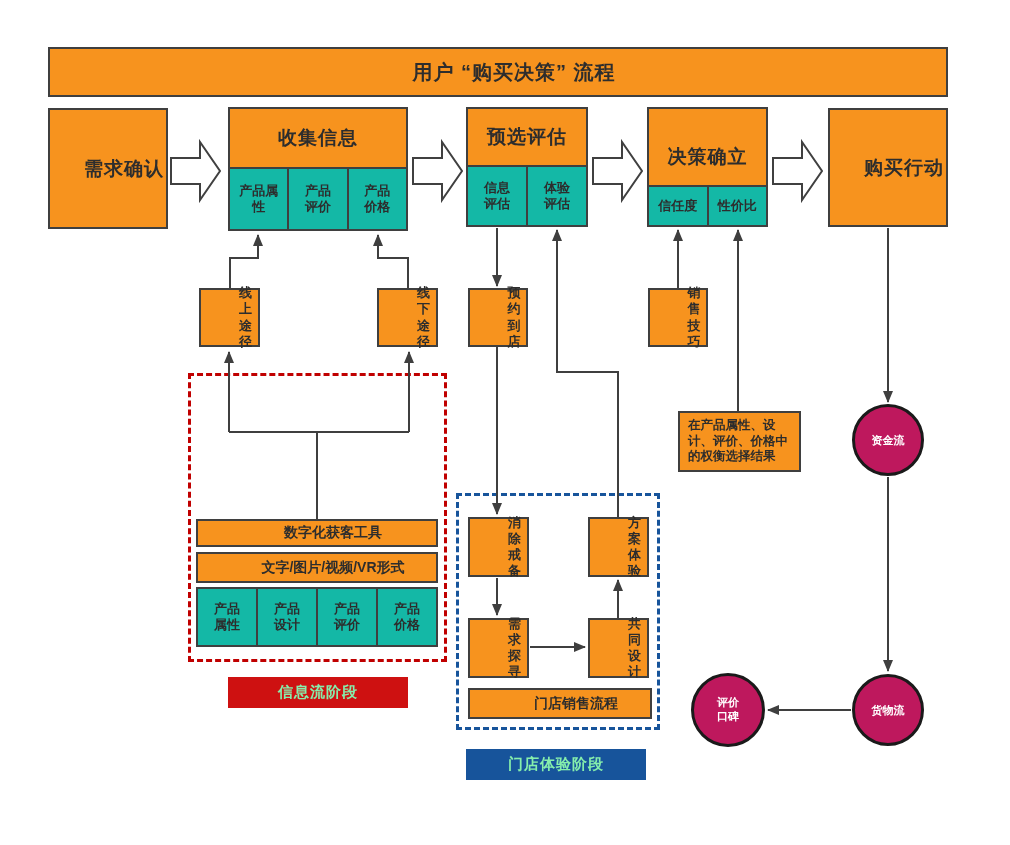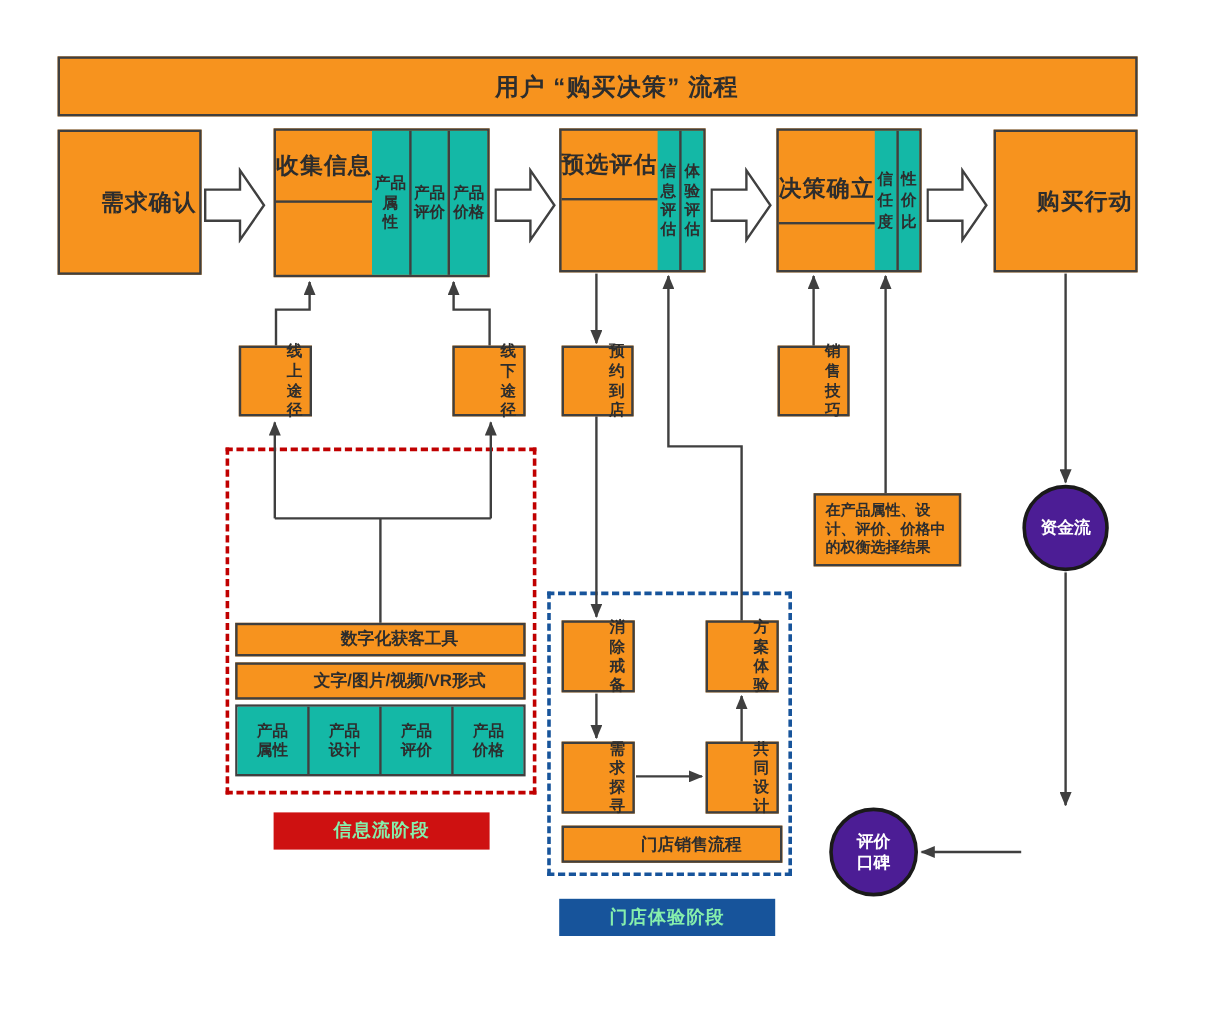--- a/index.html
+++ b/index.html
@@ -16,36 +16,36 @@
   }
   .prewrap{white-space:pre-line;line-height:1.25;}
   .hdr{font-size:19px;letter-spacing:1px;}
   .cellrow{display:flex;}
   .cell{
     flex:1;background:#14b8a6;border-left:2px solid #3F3F3F;
     display:flex;align-items:center;justify-content:center;
     text-align:center;font-weight:bold;font-size:13px;
   }
   .cell:first-child{border-left:none;}
-  .group{background:#F7931E;border:2px solid #3F3F3F;display:flex;}
+  .group{background:#F7931E;border:2px solid #3F3F3F;display:flex;flex-direction:column;}
   .group .head{border-bottom:2px solid #3F3F3F;display:flex;align-items:center;justify-content:center;font-weight:bold;}
   .group .body{flex:1;display:flex;}
   .small{font-size:13px;}
   .bar{font-size:14px;}
   .note{
     font-size:12.5px;line-height:1.5;text-align:left;
     justify-content:flex-start;padding:5px 8px;
   }
   .stage-label{
     display:flex;align-items:center;justify-content:center;
     color:#86efac;font-weight:bold;font-size:15px;letter-spacing:1px;
   }
   .circle{
-    border-radius:50%;background:#4c1d95;border:3px solid #1A1A1A;
-    color:#ffffff;font-weight:bold;font-size:14px;
+    border-radius:50%;background:#be185d;border:3px solid #1A1A1A;
+    color:#ffffff;font-weight:bold;font-size:11px;
     display:flex;align-items:center;justify-content:center;text-align:center;
   }
   .dashed-red{border:3px dashed #C00000;}
   .dashed-blue{border:3px dashed #17549B;}
   svg.overlay{position:absolute;left:0;top:0;pointer-events:none;}
   .blockarrow{position:absolute;}
 </style>
 </head>
 <body>
 
@@ -181,20 +181,23 @@
   <div class="abs obox bar" style="left:468px;top:688px;width:184px;height:31px;">
     <span>门店销售流程</span>
   </div>
   <div class="abs stage-label" style="left:466px;top:749px;width:180px;height:31px;background:#17549B;">
     <span>门店体验阶段</span>
   </div>
 
   <div class="abs circle" style="left:852px;top:404px;width:72px;height:72px;">
     <span>资金流</span>
   </div>
+  <div class="abs circle" style="left:852px;top:674px;width:72px;height:72px;">
+    <span>货物流</span>
+  </div>
   <div class="abs circle prewrap" style="left:691px;top:673px;width:74px;height:74px;">
     <span class="prewrap">评价
 口碑</span>
   </div>
 
   <svg class="overlay" width="1010" height="845">
     <defs>
       <marker id="ah" viewBox="0 0 12 10" refX="11" refY="5" markerWidth="12" markerHeight="10" orient="auto" markerUnits="userSpaceOnUse">
         <path d="M0,0 L12,5 L0,10 Z" fill="#3F3F3F"></path>
       </marker>

